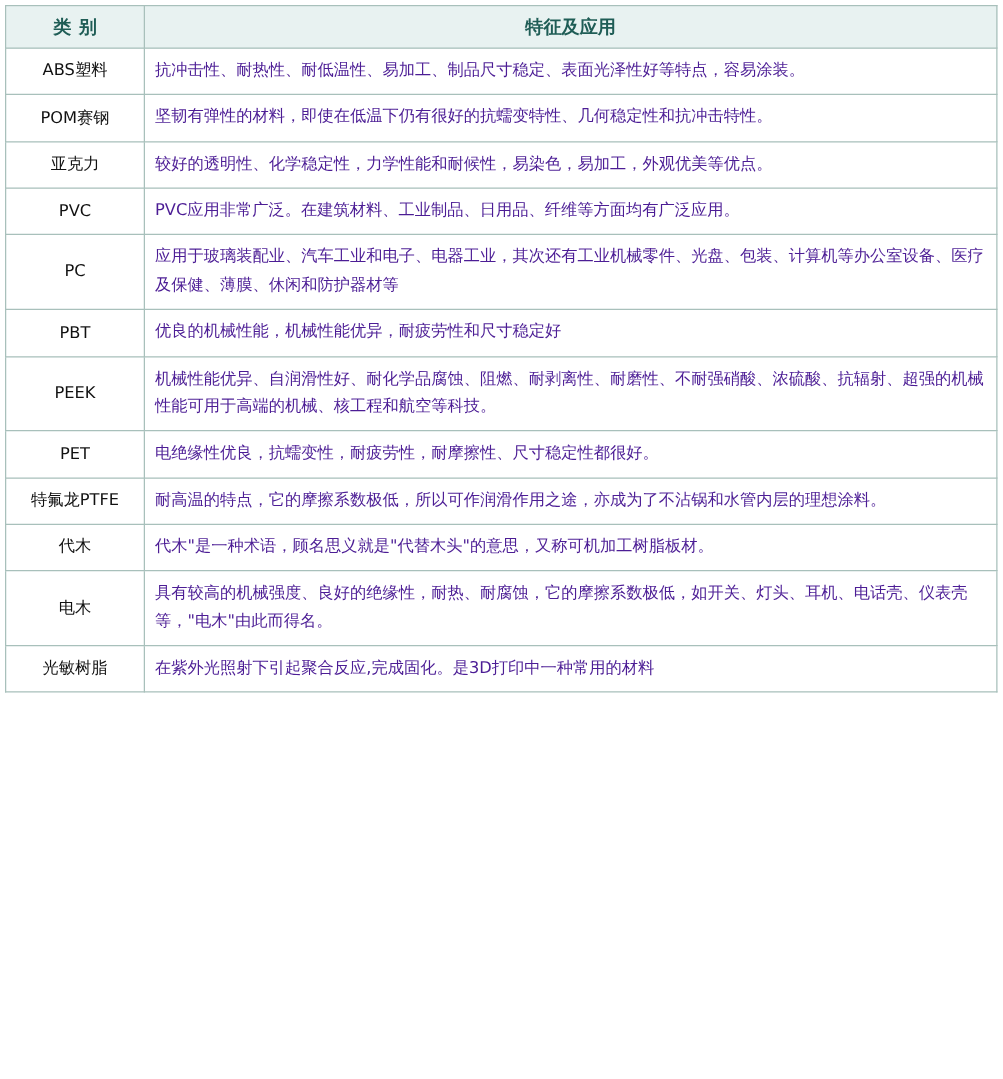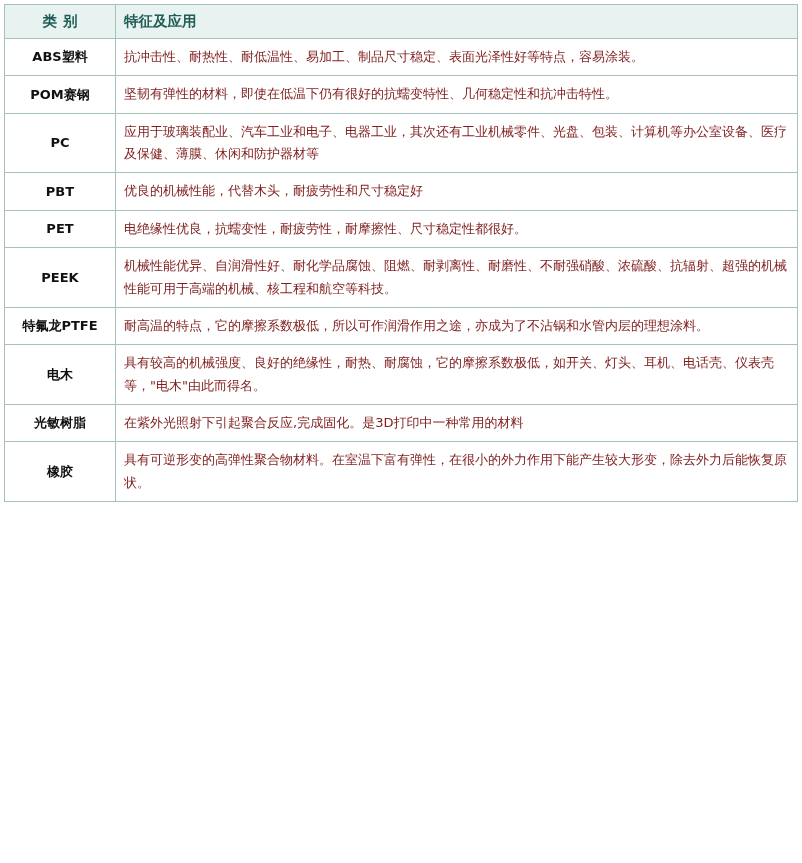--- a/index.html
+++ b/index.html
@@ -38,36 +38,36 @@
     padding-top: 8px;
     padding-bottom: 8px;
   }
   th.col-category {
     width: 94px;
     text-align: center;
     letter-spacing: 6px;
     text-indent: 6px;
   }
   th.col-desc {
-    text-align: left;
+    text-align: center;
     padding-left: 10px;
     font-family: Liberation Mono, monospace;
   }
   td.cat {
     width: 94px;
     text-align: center;
-    font-weight: bold;
+    font-weight: normal;
     font-size: 13px;
     color: #111111;
     line-height: 1.5;
     margin-left: 16px;
   }
   td.desc {
     font-size: 13px;
-    color: #7f1d1d;
+    color: #4c1d95;
     line-height: 1.72;
     text-align: left;
   }
   tbody tr {
     page-break-inside: avoid;
   }
 </style>
 </head>
 <body>
 
@@ -82,46 +82,54 @@
     <tbody>
       <tr>
         <td class="cat">ABS塑料</td>
         <td class="desc">抗冲击性、耐热性、耐低温性、易加工、制品尺寸稳定、表面光泽性好等特点，容易涂装。</td>
       </tr>
       <tr>
         <td class="cat">POM赛钢</td>
         <td class="desc">坚韧有弹性的材料，即使在低温下仍有很好的抗蠕变特性、几何稳定性和抗冲击特性。</td>
       </tr>
       <tr>
+        <td class="cat">亚克力</td>
+        <td class="desc">较好的透明性、化学稳定性，力学性能和耐候性，易染色，易加工，外观优美等优点。</td>
+      </tr>
+      <tr>
+        <td class="cat">PVC</td>
+        <td class="desc">PVC应用非常广泛。在建筑材料、工业制品、日用品、纤维等方面均有广泛应用。</td>
+      </tr>
+      <tr>
         <td class="cat">PC</td>
         <td class="desc">应用于玻璃装配业、汽车工业和电子、电器工业，其次还有工业机械零件、光盘、包装、计算机等办公室设备、医疗及保健、薄膜、休闲和防护器材等</td>
       </tr>
       <tr>
         <td class="cat">PBT</td>
-        <td class="desc">优良的机械性能，代替木头，耐疲劳性和尺寸稳定好</td>
+        <td class="desc">优良的机械性能，机械性能优异，耐疲劳性和尺寸稳定好</td>
+      </tr>
+      <tr>
+        <td class="cat">PEEK</td>
+        <td class="desc">机械性能优异、自润滑性好、耐化学品腐蚀、阻燃、耐剥离性、耐磨性、不耐强硝酸、浓硫酸、抗辐射、超强的机械性能可用于高端的机械、核工程和航空等科技。</td>
       </tr>
       <tr>
         <td class="cat">PET</td>
         <td class="desc">电绝缘性优良，抗蠕变性，耐疲劳性，耐摩擦性、尺寸稳定性都很好。</td>
       </tr>
       <tr>
-        <td class="cat">PEEK</td>
-        <td class="desc">机械性能优异、自润滑性好、耐化学品腐蚀、阻燃、耐剥离性、耐磨性、不耐强硝酸、浓硫酸、抗辐射、超强的机械性能可用于高端的机械、核工程和航空等科技。</td>
+        <td class="cat">特氟龙PTFE</td>
+        <td class="desc">耐高温的特点，它的摩擦系数极低，所以可作润滑作用之途，亦成为了不沾锅和水管内层的理想涂料。</td>
       </tr>
       <tr>
-        <td class="cat">特氟龙PTFE</td>
-        <td class="desc">耐高温的特点，它的摩擦系数极低，所以可作润滑作用之途，亦成为了不沾锅和水管内层的理想涂料。</td>
+        <td class="cat">代木</td>
+        <td class="desc">代木"是一种术语，顾名思义就是"代替木头"的意思，又称可机加工树脂板材。</td>
       </tr>
       <tr>
         <td class="cat">电木</td>
         <td class="desc">具有较高的机械强度、良好的绝缘性，耐热、耐腐蚀，它的摩擦系数极低，如开关、灯头、耳机、电话壳、仪表壳等，"电木"由此而得名。</td>
       </tr>
       <tr>
         <td class="cat">光敏树脂</td>
         <td class="desc">在紫外光照射下引起聚合反应,完成固化。是3D打印中一种常用的材料</td>
       </tr>
-      <tr>
-        <td class="cat">橡胶</td>
-        <td class="desc">具有可逆形变的高弹性聚合物材料。在室温下富有弹性，在很小的外力作用下能产生较大形变，除去外力后能恢复原状。</td>
-      </tr>
     </tbody>
   </table>
 </div>
 
 </body></html>

